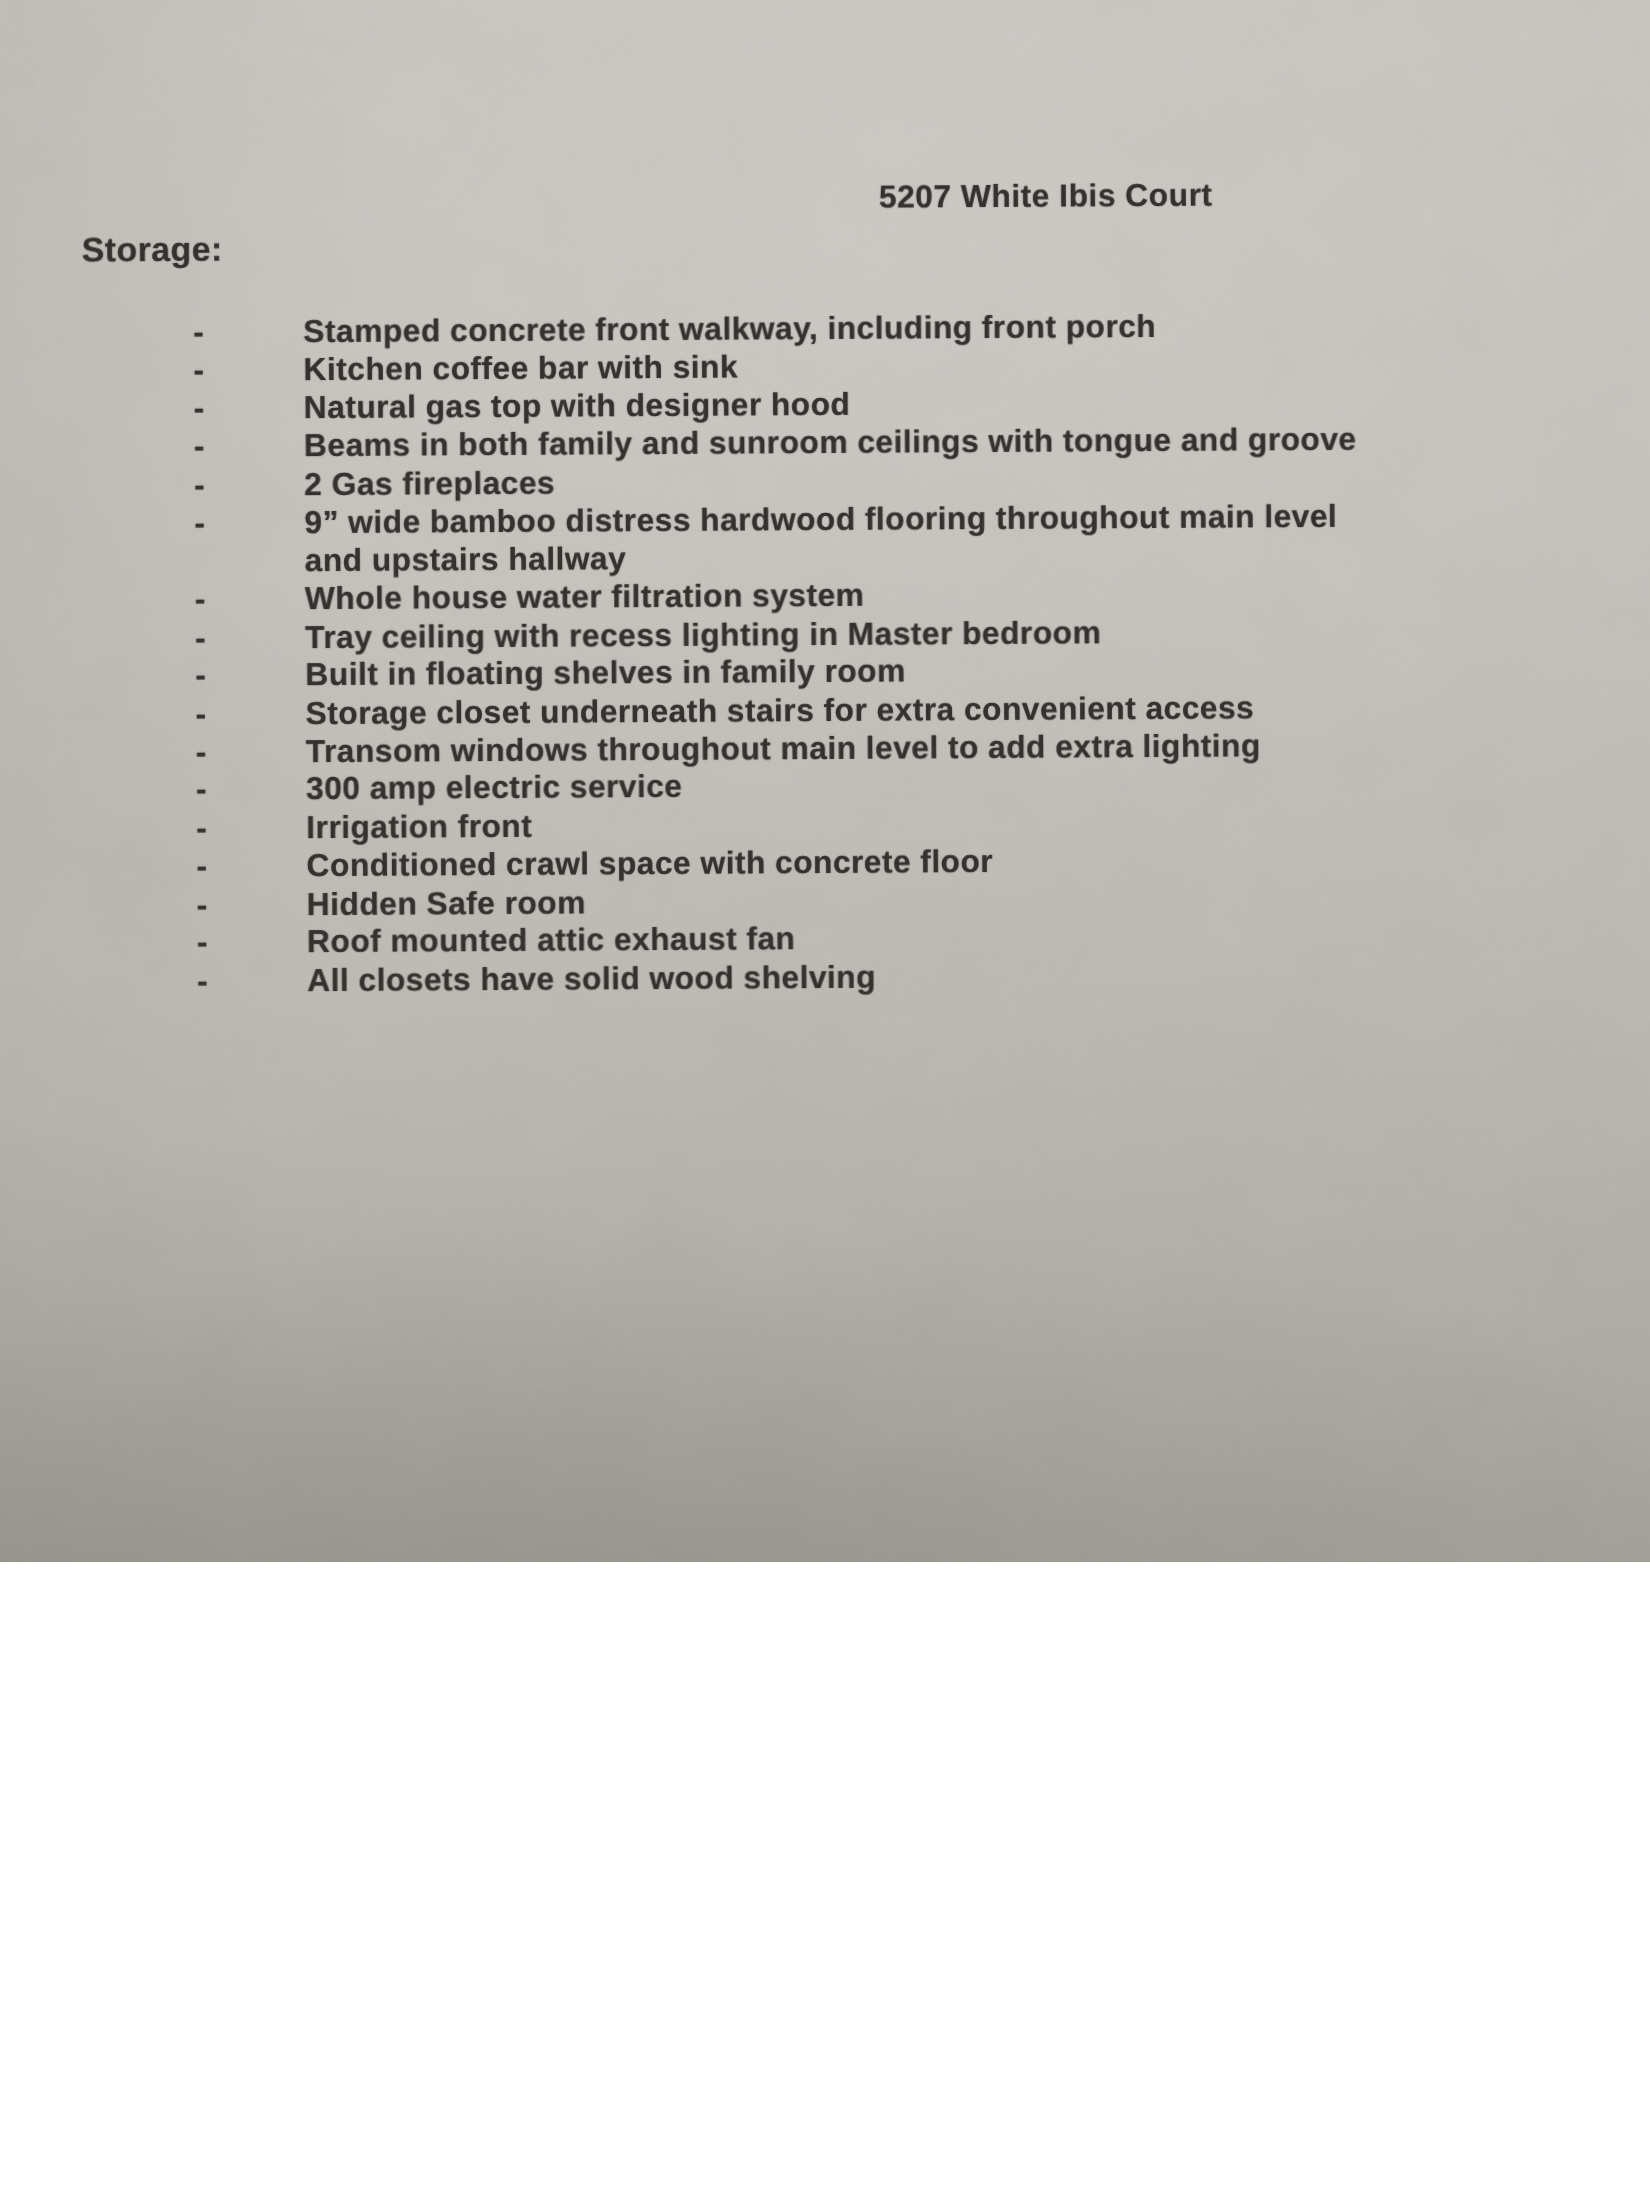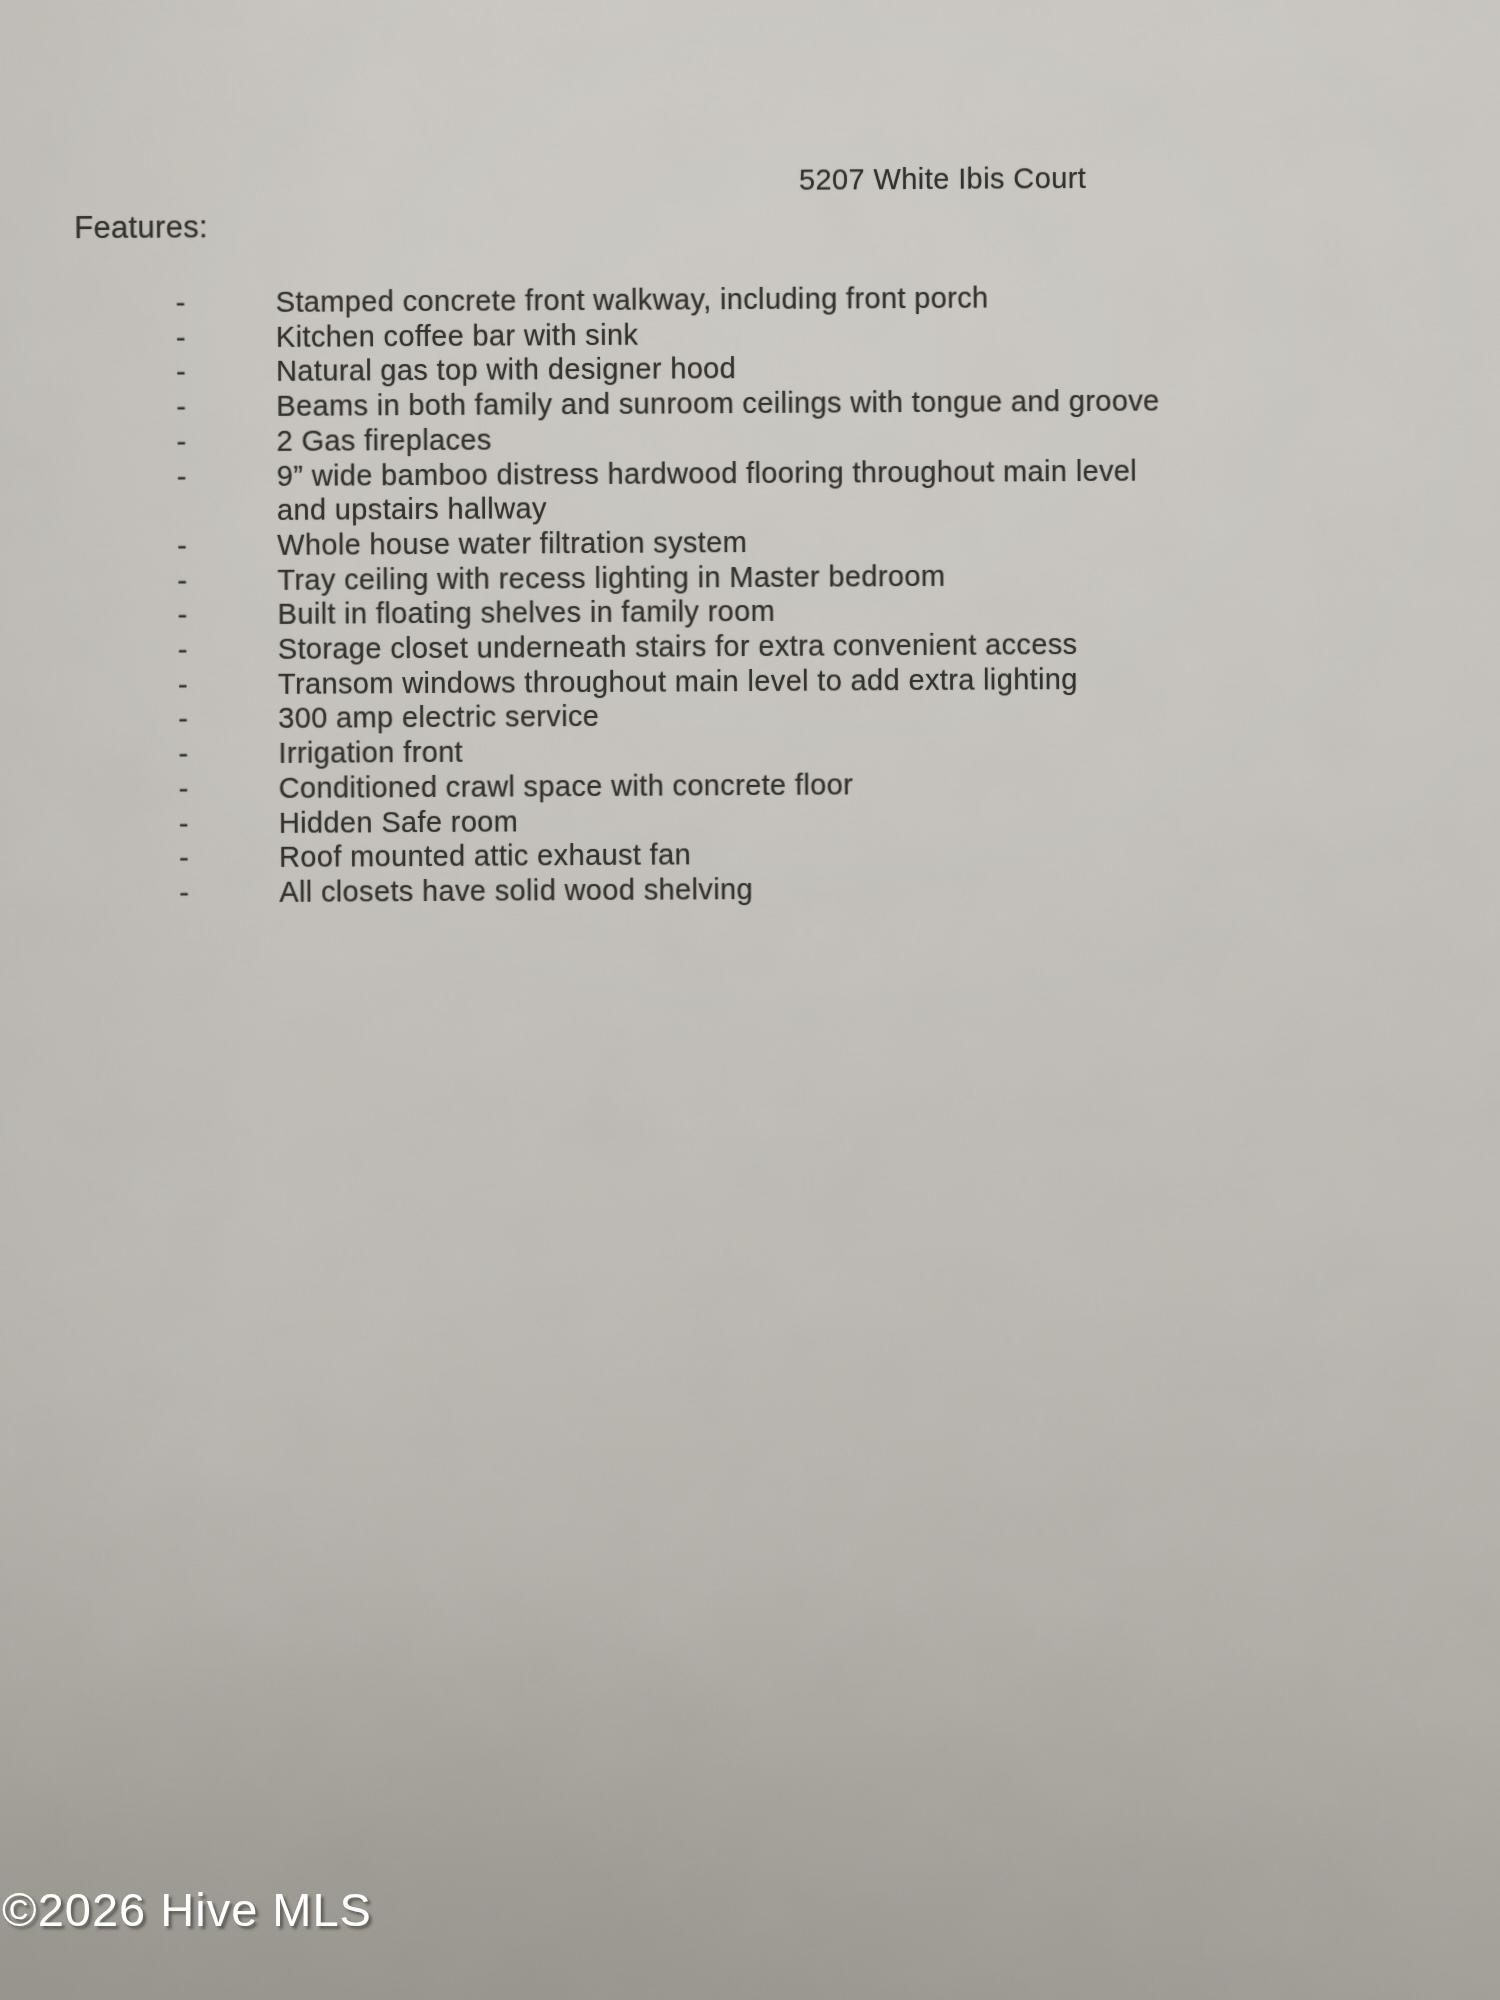--- a/index.html
+++ b/index.html
@@ -8,29 +8,30 @@
     width: 1500px;
     height: 2000px;
     overflow: hidden;
     font-family: "Liberation Sans", "DejaVu Sans", sans-serif;
   }
 
   
   .photo {
     position: relative;
     width: 1500px;
-    height: 2000px;
+    height: 1420px;
     overflow: hidden;
     background:
       linear-gradient(177deg,
         var(--paper-top, #c8c5bf) 0%,
         var(--paper-mid, #c3c0ba) 38%,
         #bdbab4 62%,
         #b0ada6 84%,
         var(--paper-bottom, #a6a39c) 100%);
+    font-weight: bold;
   }
 
   
   .photo .shading {
     position: absolute;
     inset: 0;
     pointer-events: none;
     background:
       radial-gradient(130% 55% at 45% 112%, rgba(78, 75, 68, 0.20), rgba(78,75,68,0) 62%),
       radial-gradient(90% 40% at 0% 100%, rgba(70, 67, 60, 0.10), rgba(70,67,60,0) 70%),
@@ -128,21 +129,21 @@
     </filter>
     <rect width="1500" height="2000" filter="url(#mottle)" opacity="0.055"></rect>
     <rect width="1500" height="2000" filter="url(#fineGrain)" opacity="0.045"></rect>
   </svg>
 
   <div class="shading"></div>
 
   <div class="page-content">
     <div class="doc-title">5207 White Ibis Court</div>
 
-    <div class="features-heading">Features:</div>
+    <div class="features-heading">Storage:</div>
 
     <ul class="features-list">
         <li class="feature-item">
           <span class="dash">-</span>
           <span class="item-text">Stamped concrete front walkway, including front porch</span>
         </li>
         <li class="feature-item">
           <span class="dash">-</span>
           <span class="item-text">Kitchen coffee bar with sink</span>
         </li>

